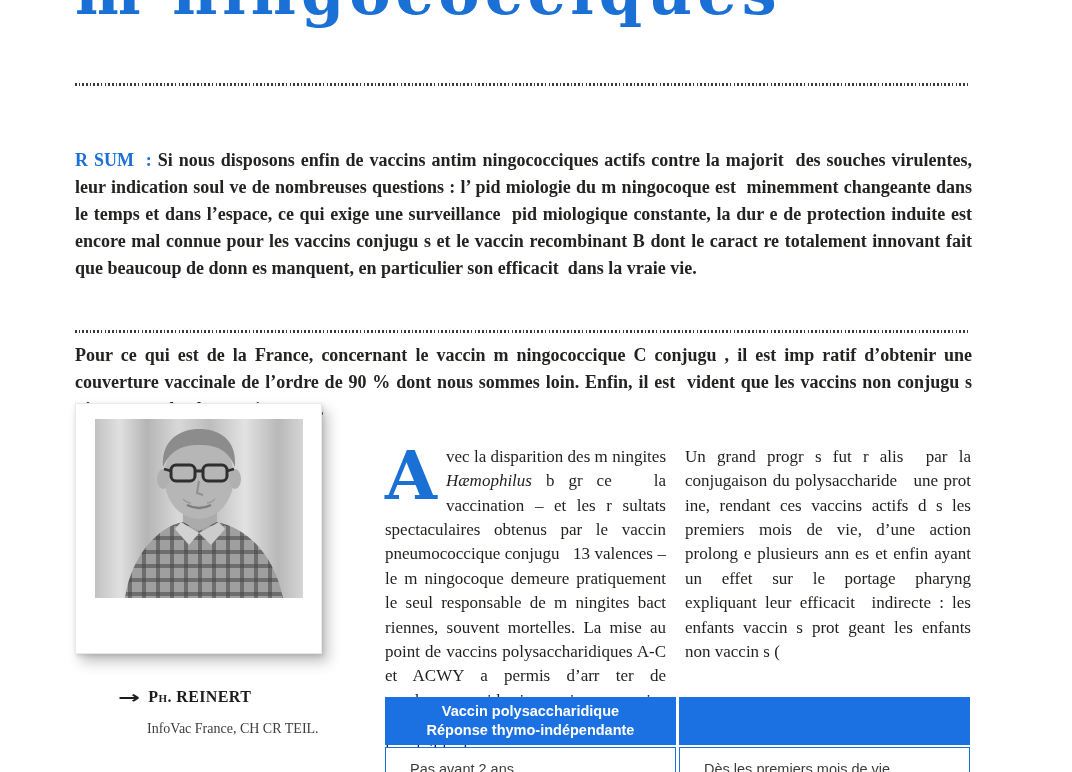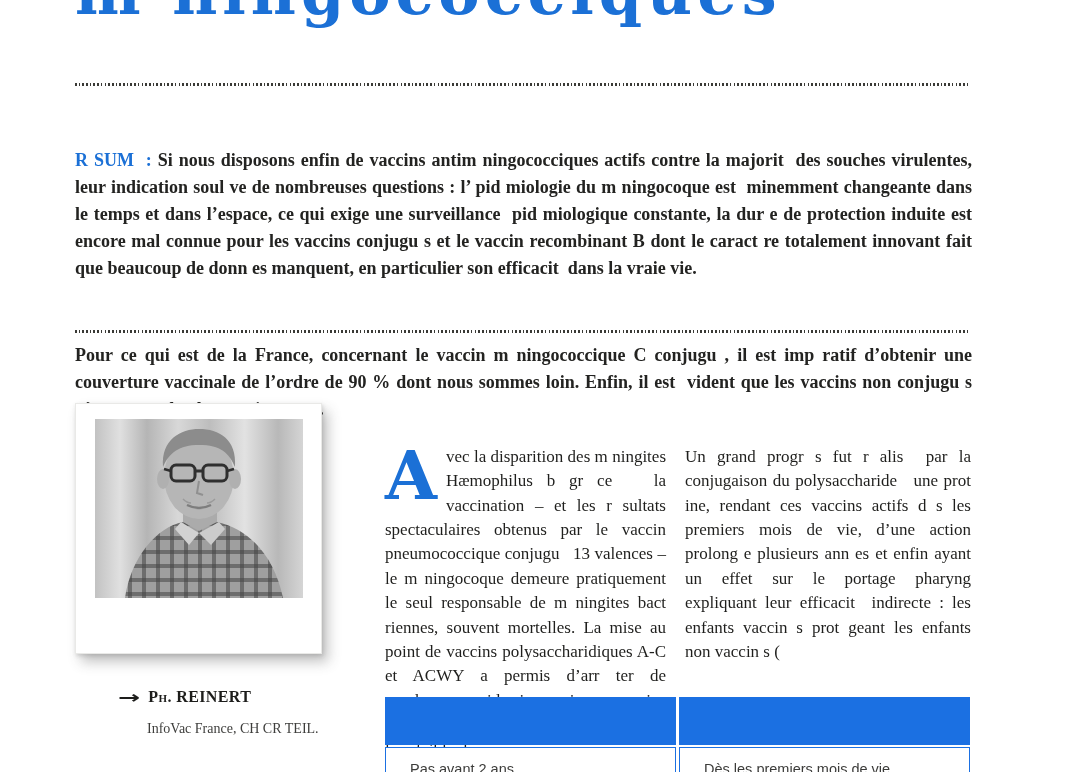--- a/index.html
+++ b/index.html
@@ -109,21 +109,21 @@
   .article-col p + p { margin-top: 24px; }
   .dropcap {
     float: left;
     font-family: "DejaVu Serif", serif;
     font-weight: bold;
     font-size: 67px;
     line-height: 54px;
     padding: 4px 9px 0 0;
     color: #1b70d6;
   }
-  .italic { }
+  .italic { font-style: italic; }
 
   
   .vaccine-table { position: absolute; left: 385px; top: 697px; width: 585px; }
   .vt-header { display: flex; gap: 3px; }
   .vt-header-cell {
     flex: 1;
     height: 48px;
     background: #1b70e2;
     color: #ffffff;
     font-family: "Liberation Sans", sans-serif;
@@ -226,20 +226,22 @@
     <p><span class="dropcap">A</span><span>vec la disparition des m ningites </span><span class="italic">Hæmophilus</span><span> b gr ce   la vaccination – et les r sultats spectaculaires obtenus par le vaccin pneumococcique conjugu   13 valences – le m ningocoque demeure pratiquement le seul responsable de m ningites bact riennes, souvent mortelles. La mise au point de vaccins polysaccharidiques A-C et ACWY a permis d’arr ter de nombreuses  pid mies, mais ces vaccins n’ tant efficaces qu’apr s l’ ge de 2 ans, leur faible dur e</span></p>
   </div>
 
   <div class="article-col col-2">
     <p><span>Un grand progr s fut r alis  par la conjugaison du polysaccharide   une prot ine, rendant ces vaccins actifs d s les premiers mois de vie, d’une action prolong e plusieurs ann es et enfin ayant un effet sur le portage pharyng  expliquant leur efficacit  indirecte : les enfants vaccin s prot geant les enfants non vaccin s (</span></p>
   </div>
 
   <div class="vaccine-table">
     <div class="vt-header">
       <div class="vt-header-cell">
+        <div>Vaccin polysaccharidique</div>
+        <div>Réponse thymo-indépendante</div>
       </div>
       <div class="vt-header-cell">
       </div>
     </div>
     <div class="vt-body">
       <div class="vt-body-cell">Pas avant 2 ans</div>
       <div class="vt-body-cell">Dès les premiers mois de vie</div>
     </div>
   </div>
 

